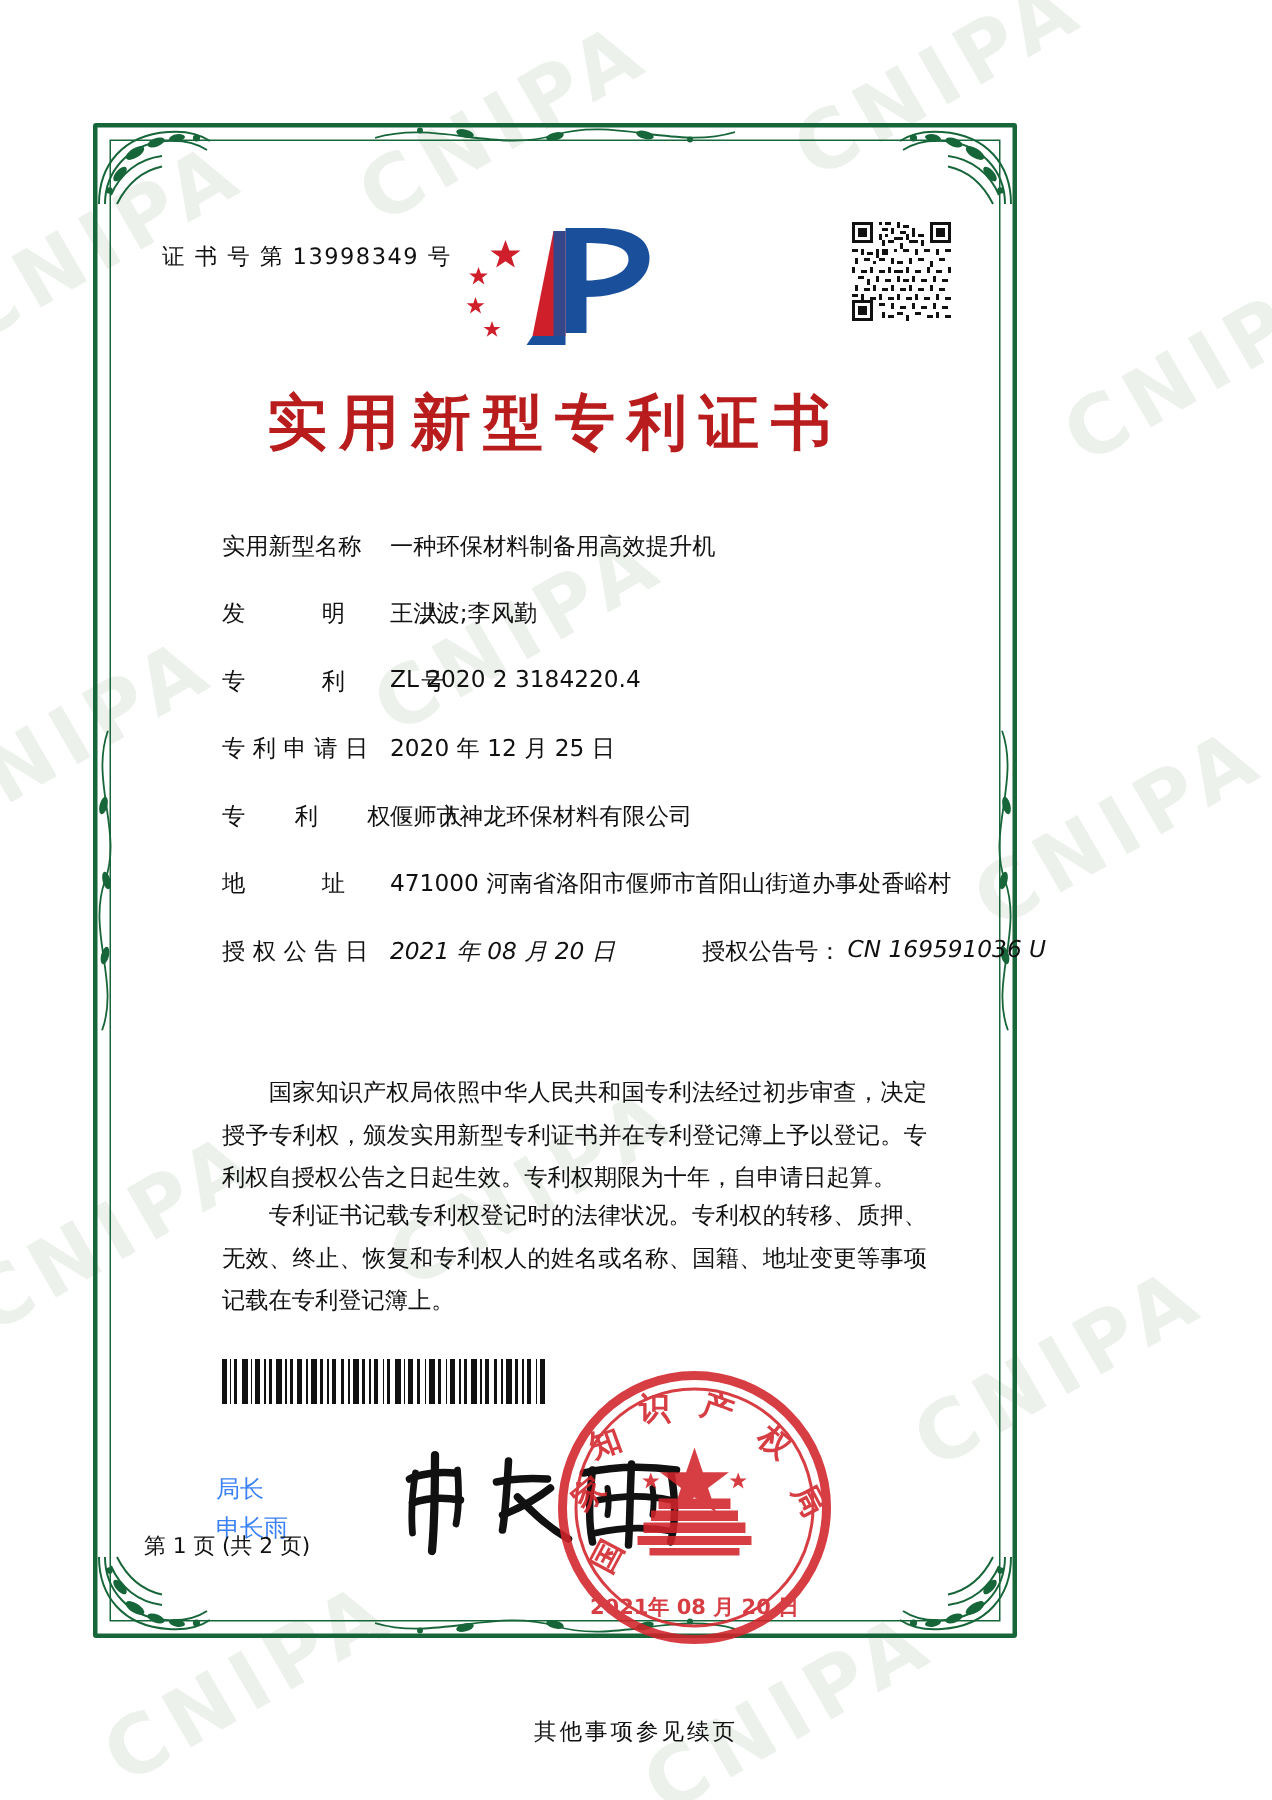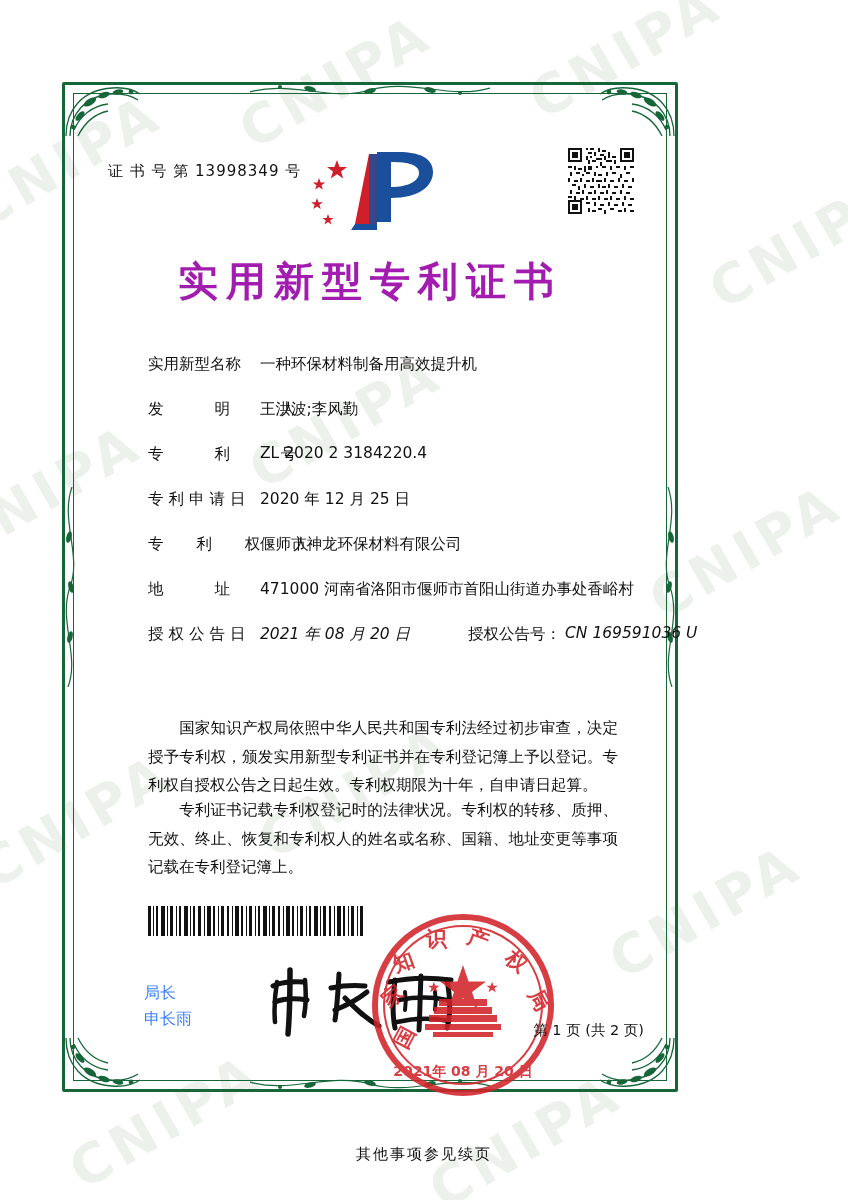--- a/index.html
+++ b/index.html
@@ -105,21 +105,21 @@
     width: 150px; height: 90px;
   }
 
   .title {
     position: absolute;
     left: 0; right: 0; top: 148px;
     text-align: center;
     font-size: 40px;
     font-weight: 700;
     letter-spacing: 8px;
-    color: #a21caf;
+    color: #b91c1c;
     font-family: "DejaVu Sans", "Liberation Sans", sans-serif;
   }
 
   .fields {
     position: absolute;
     left: 52px; right: 20px; top: 248px;
   }
   .field-row {
     display: flex;
     align-items: flex-start;
@@ -183,21 +183,21 @@
   .seal {
     position: absolute;
     right: 88px; top: 806px;
     width: 186px; height: 186px;
   }
 
   .page-no {
     position: absolute;
     left: 0; right: 0;
     bottom: 28px;
-    text-align: right;
+    text-align: left;
     font-size: 14.5px;
     color: #111;
   }
 
   .footer-note {
     position: absolute;
     left: 0; right: 0;
     top: 1145px;
     text-align: center;
     font-size: 15px;

